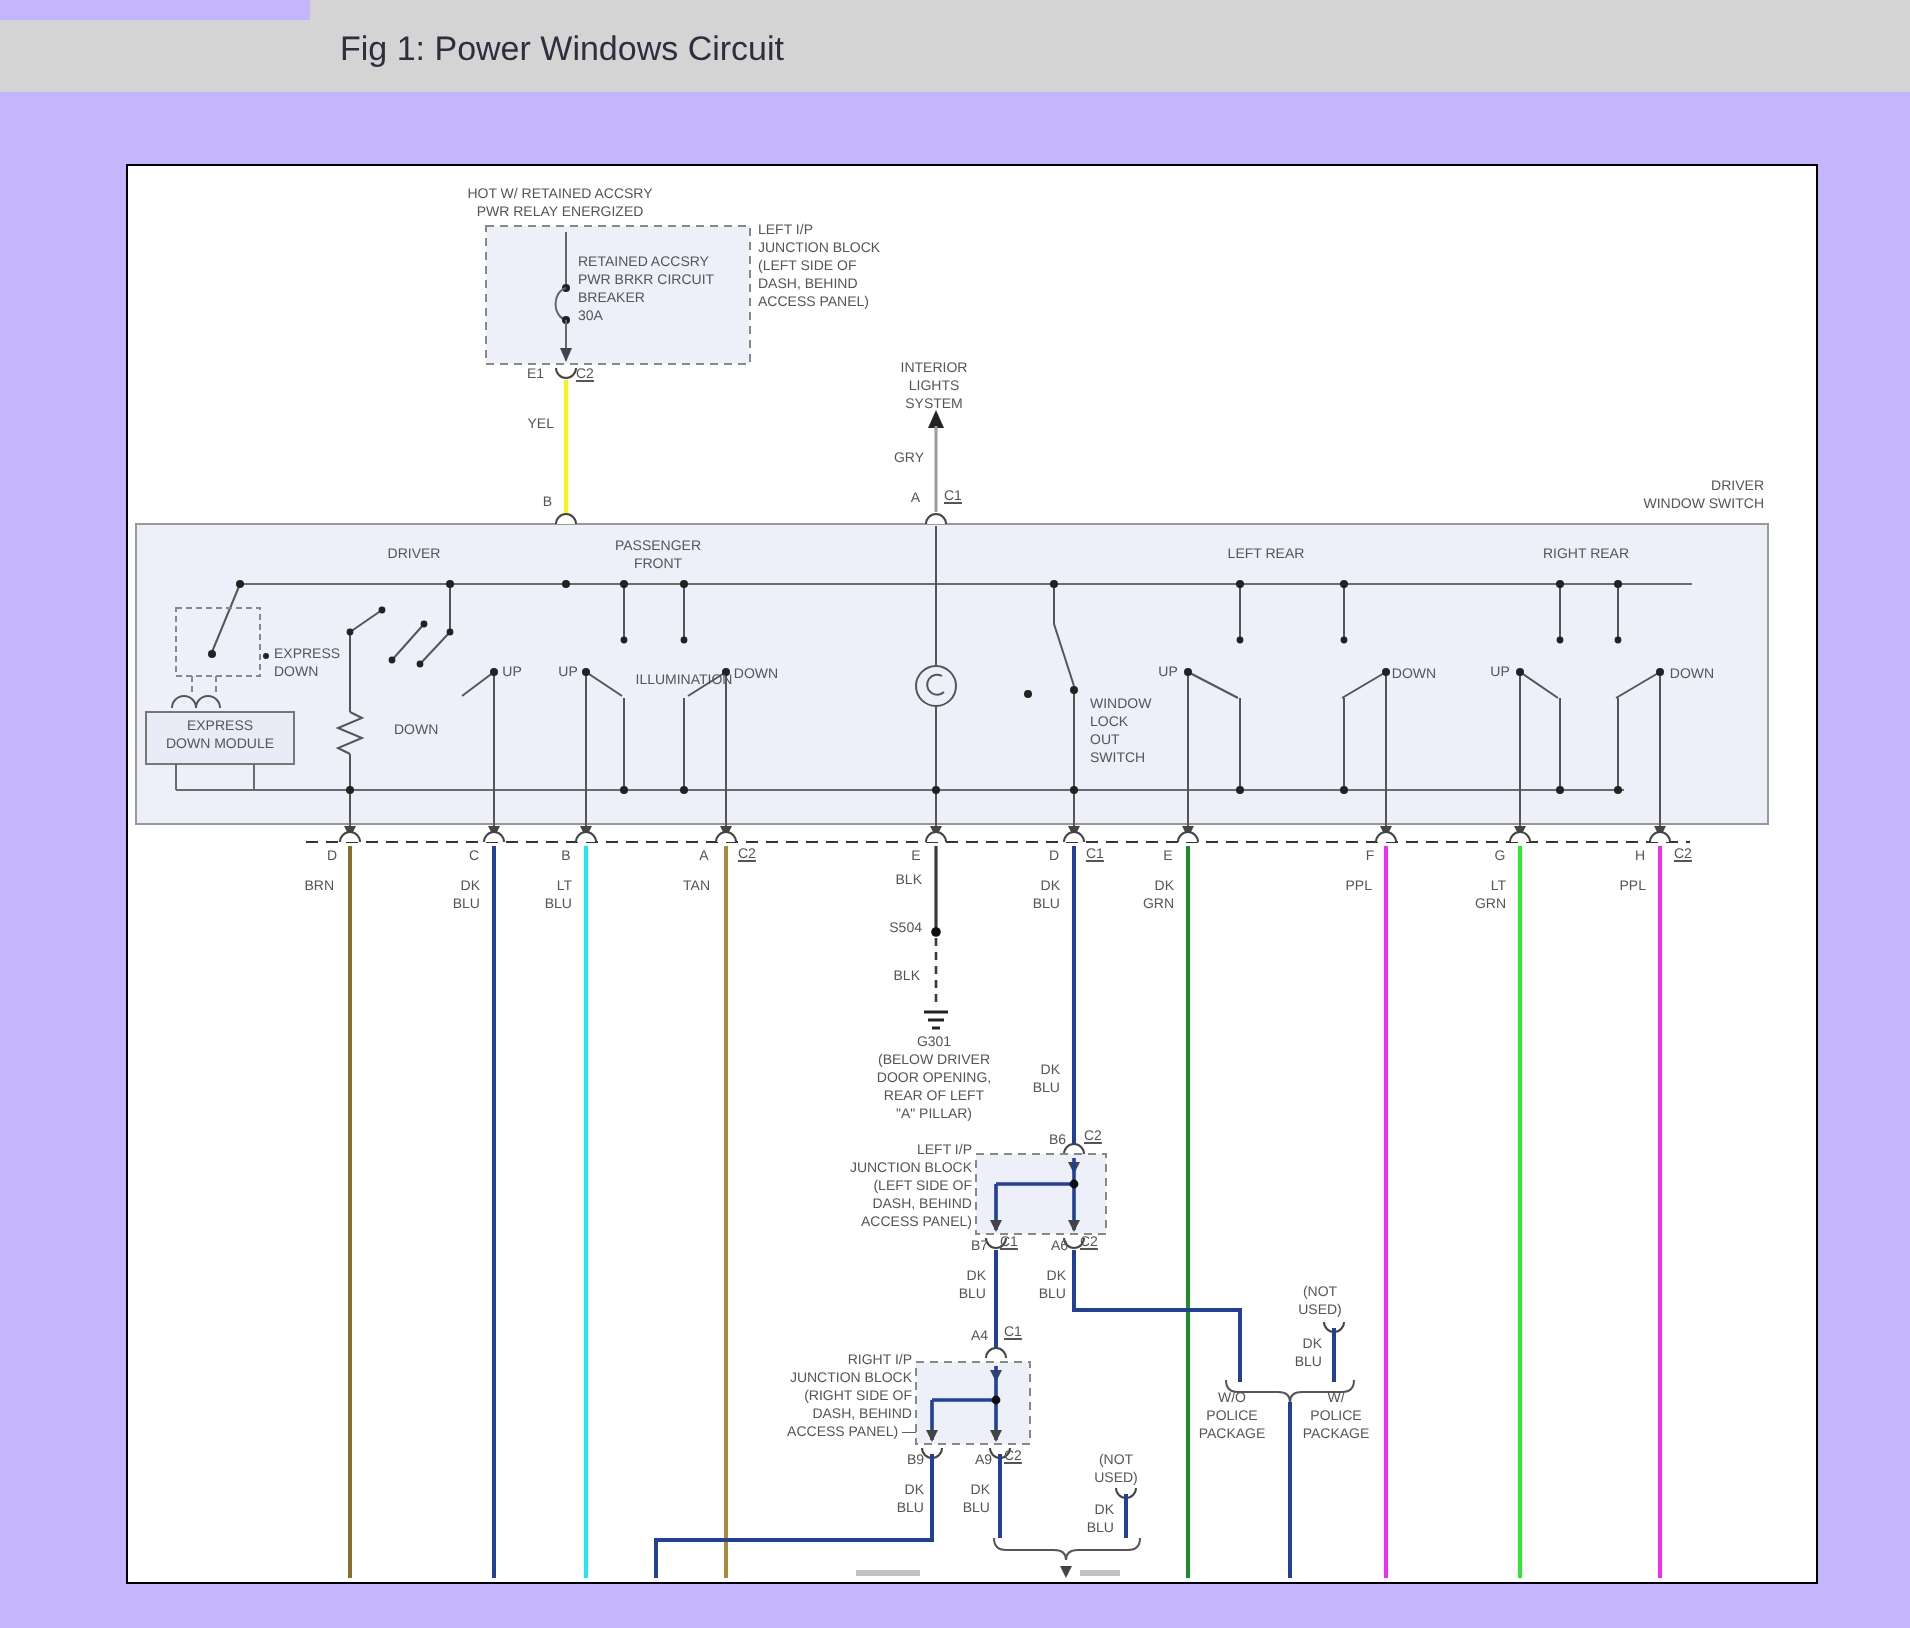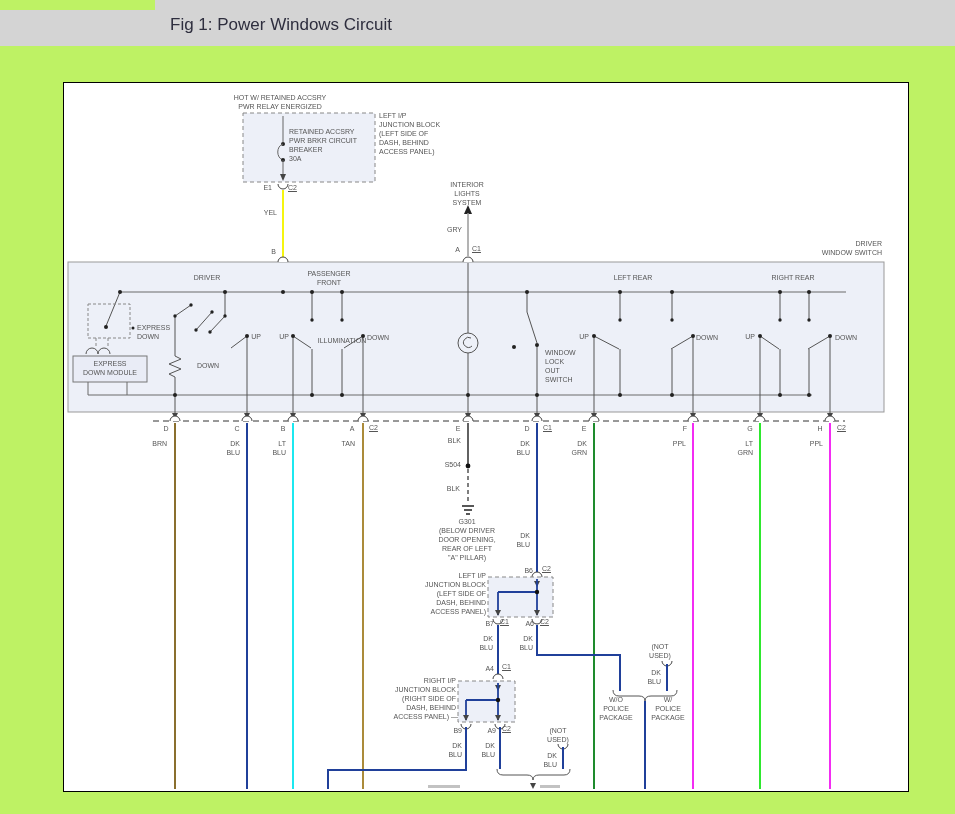--- a/index.html
+++ b/index.html
@@ -1,16 +1,16 @@
 <!DOCTYPE html>
 <html><head>
 <meta charset="utf-8">
 <style>
   html,body{margin:0;padding:0;background:#fff;}
-  #page{position:relative;width:955px;height:814px;background:#bef264;overflow:hidden;
+  #page{position:relative;width:955px;height:814px;background:#c4b5fd;overflow:hidden;
         font-family:"Liberation Sans","DejaVu Sans",sans-serif;}
   #titlebar-main{position:absolute;left:155px;top:0;right:0;height:46px;background:#d4d4d4;}
   #titlebar-side{position:absolute;left:0;top:10px;width:155px;height:36px;background:#d4d4d4;}
   #title{position:absolute;left:170px;top:15px;font-size:17px;color:#2e2e3e;}
   #diagram{position:absolute;left:63px;top:82px;width:844px;height:708px;border:1px solid #000;background:#fff;}
   #wiresvg{position:absolute;left:0;top:0;}
   .lbl{position:absolute;font-size:7px;line-height:8px;color:#555;white-space:nowrap;}
   .lbl.c{transform:translateX(-50%);}
   .lbl.u{text-decoration:underline;}
 </style>

